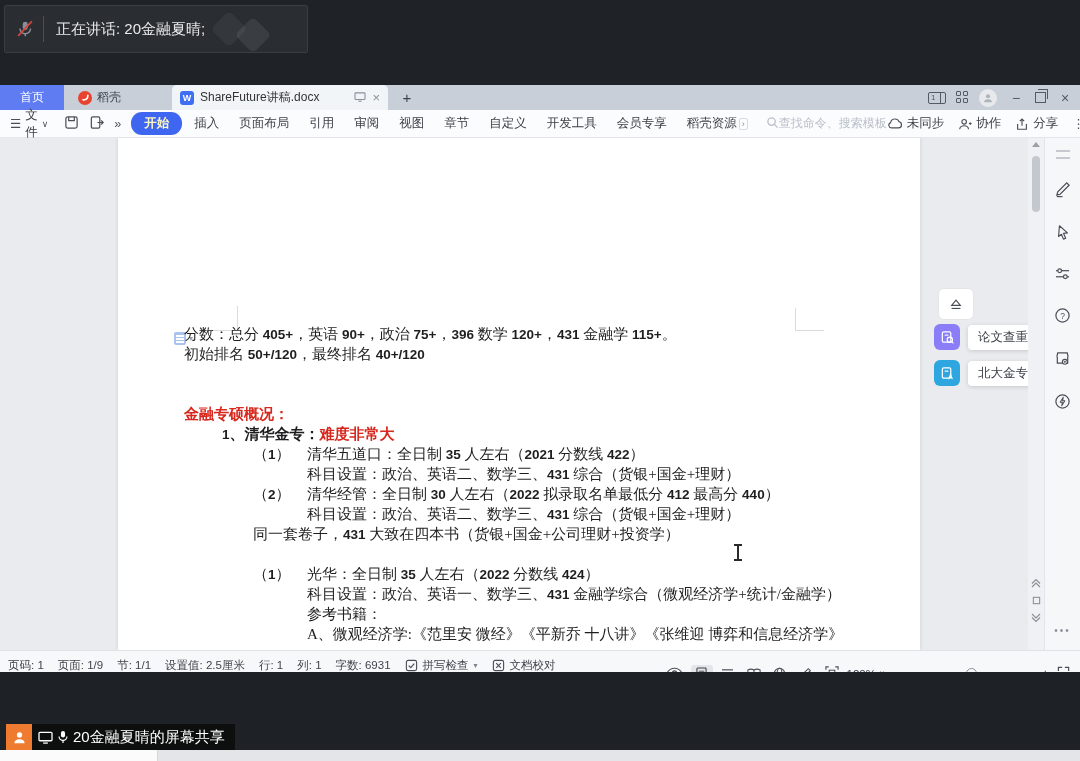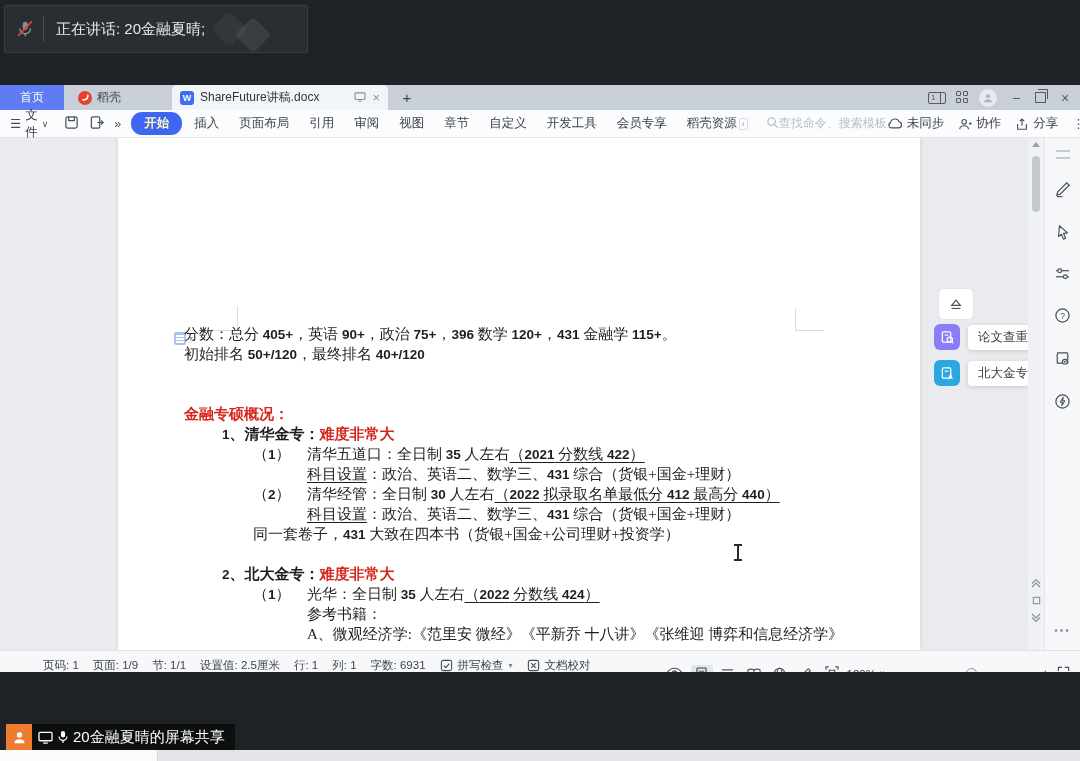--- a/index.html
+++ b/index.html
@@ -57,21 +57,21 @@
   #mark-tl{left:205px;top:168px;width:32px;height:24px;border-right:1px solid #d9dbde;border-bottom:1px solid #d9dbde;}
   #mark-tr{left:795px;top:170px;width:28px;height:22px;border-left:1px solid #d9dbde;border-bottom:1px solid #d9dbde;}
   #para-icon{left:174px;top:194px;gap:3px;}
   #para-icon .pi{width:12px;height:13px;background:#a9c3ef;border-radius:2px;position:relative;}
   #para-icon .pi::before{content:"";position:absolute;left:2px;top:3px;width:8px;height:1.5px;background:#fff;box-shadow:0 3px 0 #fff,0 6px 0 #fff;}
   #para-icon .caret{color:#9aa0a8;font-size:8px;}
   #doc-lines{left:118px;top:186px;width:802px;}
   .line{height:20px;line-height:20px;white-space:nowrap;font-family:"Liberation Serif","DejaVu Serif",serif;font-size:15px;color:#1e1e20;}
   .p0{padding-left:104px;} .p1{padding-left:66px;} .p2{padding-left:135px;} .p3{padding-left:189px;}
   .line .red{color:#d8281e;} .line .bd{font-weight:bold;}
-  .line .ul{text-decoration:underline;text-underline-offset:3px;}
+  .line .ul{text-underline-offset:3px;}
   .line .mk{display:inline-block;min-width:54px;}
   .line b.n{font-family:"Liberation Sans",sans-serif;font-weight:bold;font-size:13.5px;}
   #ibeam{left:737px;top:408px;width:2px;height:13px;background:#2a2a2a;}
   #ibeam::before,#ibeam::after{content:"";position:absolute;left:-3px;width:8px;height:2px;background:#2a2a2a;}
   #ibeam::before{top:-2px;} #ibeam::after{bottom:-2px;}
 
   
   #eject-btn{left:938px;top:150px;width:34px;height:30px;background:#fff;border:1px solid #e2e4e8;border-radius:6px;display:flex;align-items:center;justify-content:center;}
   .side-row{gap:8px;}
   #row-check{left:934px;top:186px;justify-content:flex-end;} #row-layout{left:934px;top:222px;}
@@ -83,21 +83,21 @@
   #scrolltrack{left:1028px;top:0;width:16px;height:512px;background:#f0f1f4;}
   #scroll-up{left:4px;top:4px;width:0;height:0;border-left:4px solid transparent;border-right:4px solid transparent;border-bottom:5px solid #9aa0a8;}
   #scroll-thumb{left:4px;top:18px;width:8px;height:56px;border-radius:4px;background:#c3c8cf;}
   #scroll-btm{left:0;top:440px;width:16px;display:flex;flex-direction:column;align-items:center;gap:8px;color:#8a909a;}
   #righttoolbar{left:1044px;top:0;width:36px;height:512px;background:#f6f7f9;border-left:1px solid #e3e5e8;box-sizing:border-box;display:flex;flex-direction:column;align-items:center;}
   #righttoolbar .ticon{margin-top:22px;color:#4a4f57;}
   #rt-handle{margin-top:12px;width:14px;height:5px;border-top:2px solid #c6cad0;border-bottom:2px solid #c6cad0;}
   #rt-dots{margin-top:auto;margin-bottom:14px;letter-spacing:2px;color:#8a909a;font-size:10px;}
 
   
-  #statusbar{left:0;top:650px;width:1080px;height:30px;background:#f7f8fa;border-top:1px solid #e0e2e5;box-sizing:border-box;display:flex;align-items:center;font-size:11.5px;color:#3f444b;padding-left:35px;}
+  #statusbar{left:0;top:650px;width:1080px;height:30px;background:#f7f8fa;border-top:1px solid #e0e2e5;box-sizing:border-box;display:flex;align-items:center;font-size:11.5px;color:#3f444b;}
   #status-left{gap:14px;padding-left:8px;}
   #status-left .grp{gap:5px;}
   #status-right{margin-left:auto;gap:8px;padding-right:10px;margin-top:16px;}
   .viewbox{width:22px;height:17px;display:flex;align-items:center;justify-content:center;border-radius:3px;}
   .viewbox.sel{background:#e2e5ea;}
   #zoom-slider{width:125px;height:2px;background:#b9bfc8;border-radius:1px;position:relative;}
   #zoom-knob{position:absolute;left:46%;top:-5px;width:11px;height:11px;border-radius:50%;background:#f7f8fa;border:1.5px solid #8a909a;box-sizing:border-box;}
   .zcaret{font-size:8px;color:#7c828b;}
 
   
@@ -261,22 +261,22 @@
       <div class="line p1"></div>
       <div class="line p1"></div>
       <div class="line p1"><span class="red bd">金融专硕概况：</span></div>
       <div class="line p0"><span class="bd"><b class="n">1</b>、清华金专：</span><span class="red bd">难度非常大</span></div>
       <div class="line p2"><span class="mk">（<b class="n">1</b>）</span><span class="">清华五道口：全日制 <b class="n">35</b> 人左右</span><span class="ul">（<b class="n">2021</b> 分数线 <b class="n">422</b>）</span></div>
       <div class="line p3"><span class="ul">科目设置</span><span class="">：政治、英语二、数学三、<b class="n">431</b> 综合（货银+国金+理财）</span></div>
       <div class="line p2"><span class="mk">（<b class="n">2</b>）</span><span class="">清华经管：全日制 <b class="n">30</b> 人左右</span><span class="ul">（<b class="n">2022</b> 拟录取名单最低分 <b class="n">412</b> 最高分 <b class="n">440</b>）</span></div>
       <div class="line p3"><span class="ul">科目设置</span><span class="">：政治、英语二、数学三、<b class="n">431</b> 综合（货银+国金+理财）</span></div>
       <div class="line p2"><span class="">同一套卷子，<b class="n">431</b> 大致在四本书（货银+国金+公司理财+投资学）</span></div>
       <div class="line p1"></div>
-      <div class="line p0"><span class="bd"><b class="n">2</b>、北大金专：</span><span class="red bd">难度非常大</span></div>
       <div class="line p2"><span class="mk">（<b class="n">1</b>）</span><span class="">光华：全日制 <b class="n">35</b> 人左右</span><span class="ul">（<b class="n">2022</b> 分数线 <b class="n">424</b>）</span></div>
+      <div class="line p3"><span class="">科目设置：政治、英语一、数学三、<b class="n">431</b> 金融学综合（微观经济学+统计/金融学）</span></div>
       <div class="line p3"><span class="">参考书籍：</span></div>
       <div class="line p3"><span class="">A、微观经济学:《范里安 微经》《平新乔 十八讲》《张维迎 博弈和信息经济学》</span></div>
     </div>
   <div id="ibeam" class="abs"></div>
 
   <div id="eject-btn" class="abs">
     <svg width="14" height="13" viewBox="0 0 16 14">
         <path d="M8 2 13 8H3z" stroke="#4a4f57" stroke-width="1.3" fill="none"></path>
         <line x1="3" y1="11.5" x2="13" y2="11.5" stroke="#4a4f57" stroke-width="1.3"></line>
       </svg>

